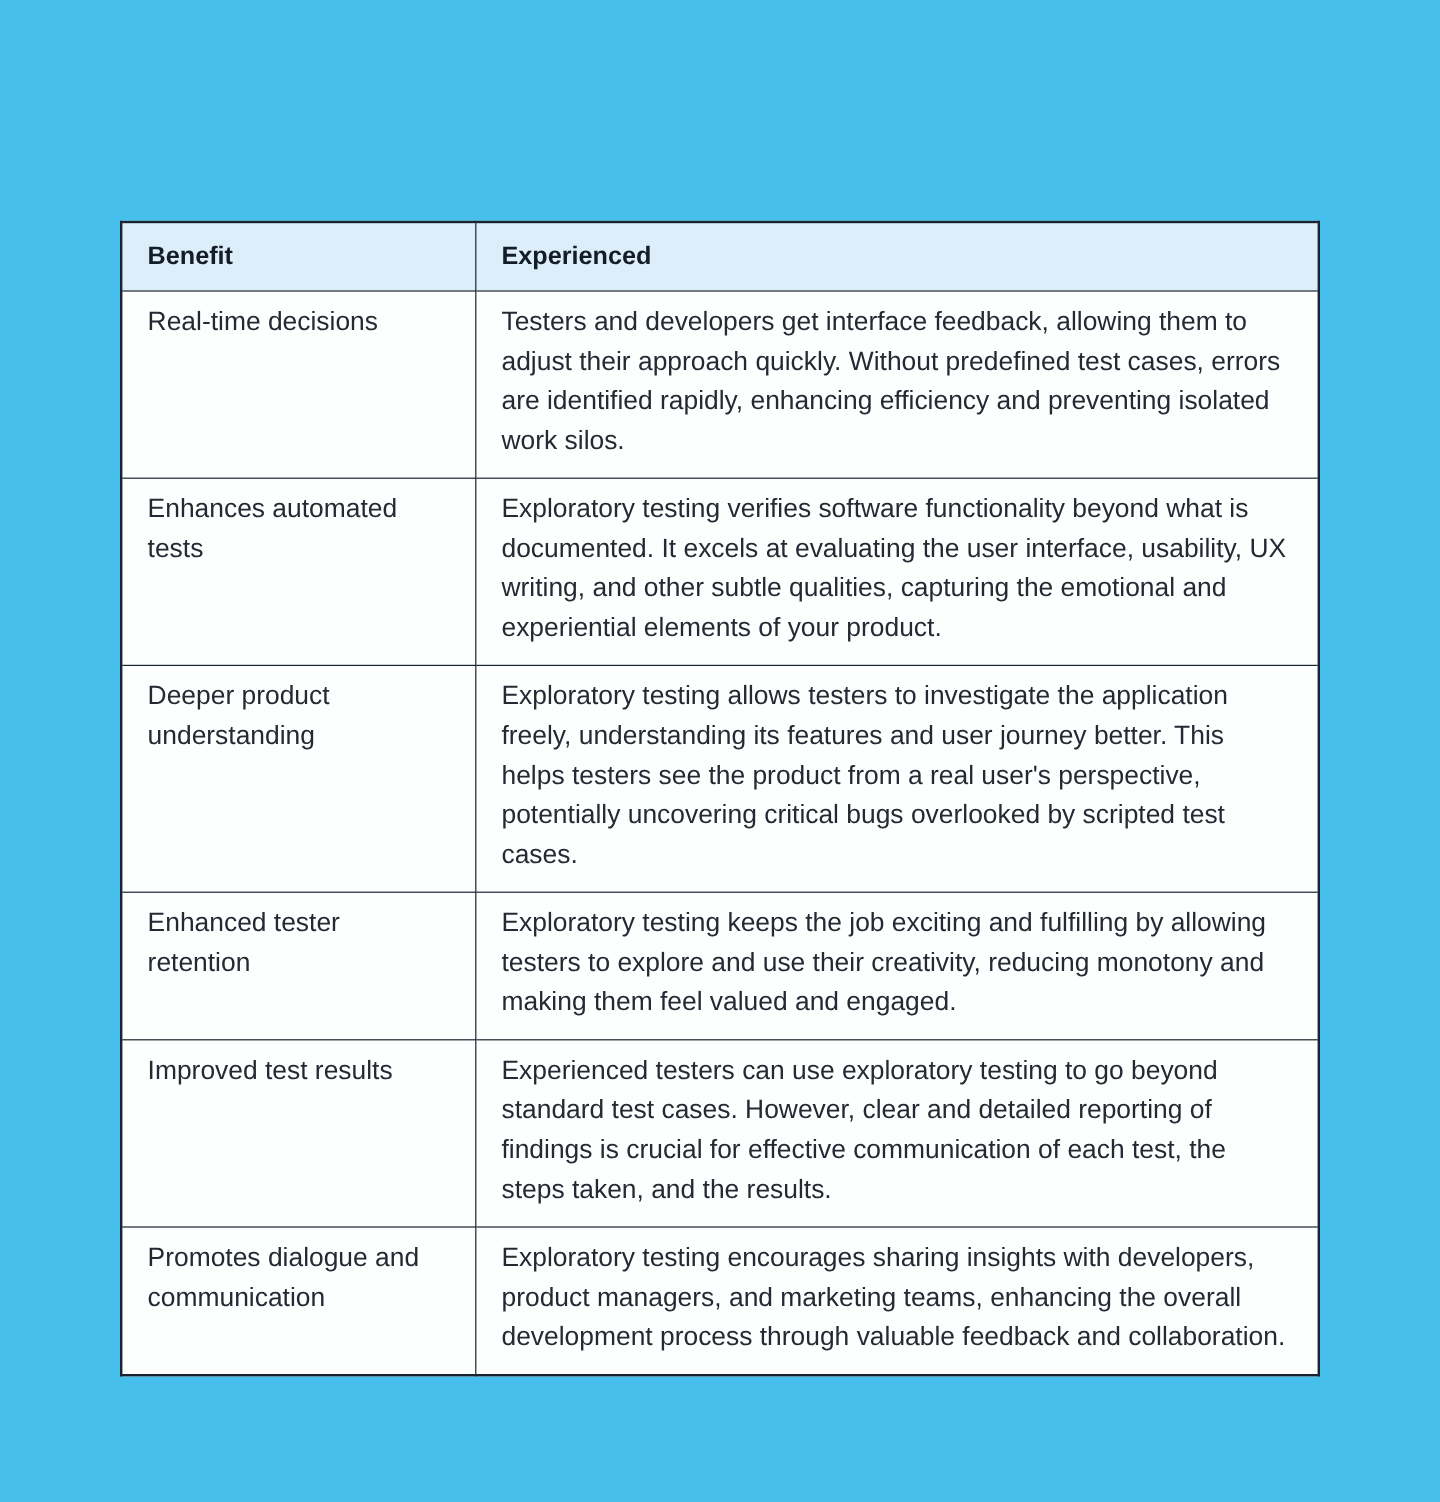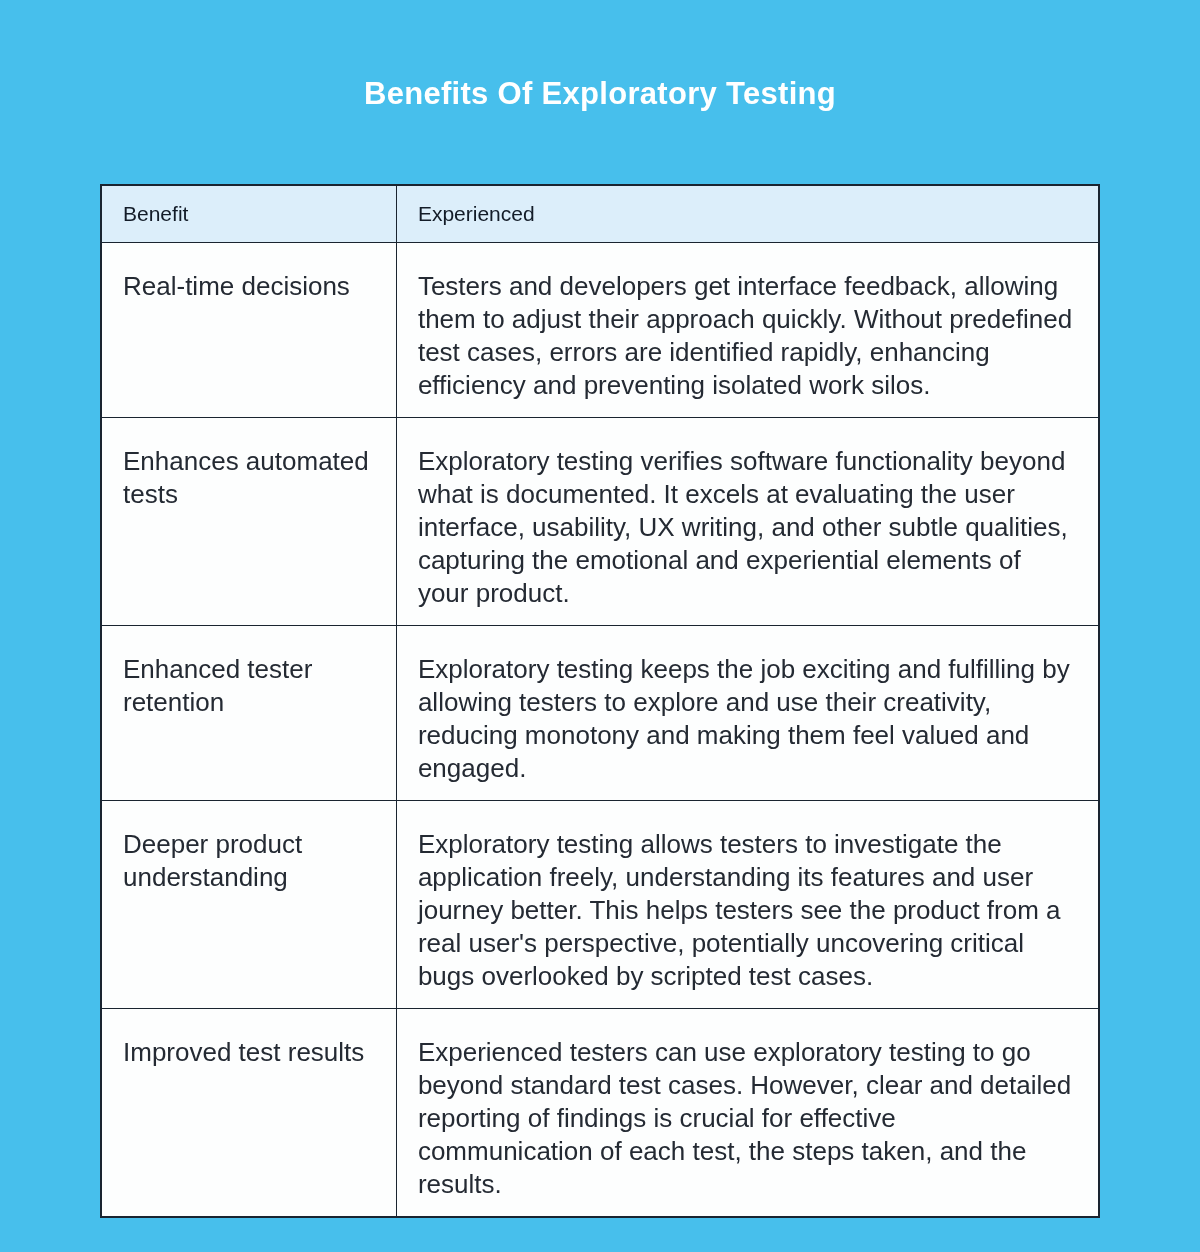--- a/index.html
+++ b/index.html
@@ -49,49 +49,48 @@
   table.benefits td {
     border: 1.5px solid var(--border, #1a2430);
     vertical-align: top;
     text-align: left;
   }
 
   table.benefits th {
     background: var(--header-bg, #dceefa);
     color: var(--header-text, #131c28);
     font-size: 21px;
-    font-weight: 400;
+    font-weight: 700;
     height: 57px;
     padding: 14px 20px 0 21px;
     vertical-align: middle;
     padding-top: 0;
     margin-top: 32px;
   }
 
   table.benefits td {
-    padding: 27px 22px 15px 21px;
+    padding: 8px 22px 15px 21px;
     color: var(--text, #242a33);
-    font-size: 26px;
+    font-size: 22px;
     line-height: 33px;
     background: var(--cell-bg, #fdfefe);
   }
 
   td.benefit-cell {
     white-space: pre-line;
   }
 
   col.c-benefit { width: 29.6%; }
   col.c-desc    { width: 70.4%; }
 </style>
 </head>
 <body>
 
 <div class="page">
 
-  <div class="title">Benefits Of Exploratory Testing</div>
 
   <div class="table-wrap">
     <table class="benefits">
       <colgroup>
         <col class="c-benefit">
         <col class="c-desc">
       </colgroup>
       <thead>
         <tr>
           <th>Benefit</th>
@@ -104,32 +103,37 @@
     <td class="desc-cell">Testers and developers get interface feedback, allowing them to adjust their approach quickly. Without predefined test cases, errors are identified rapidly, enhancing efficiency and preventing isolated work silos.</td>
   </tr>
 
   <tr>
     <td class="benefit-cell">Enhances automated
 tests</td>
     <td class="desc-cell">Exploratory testing verifies software functionality beyond what is documented. It excels at evaluating the user interface, usability, UX writing, and other subtle qualities, capturing the emotional and experiential elements of your product.</td>
   </tr>
 
   <tr>
-    <td class="benefit-cell">Enhanced tester retention</td>
-    <td class="desc-cell">Exploratory testing keeps the job exciting and fulfilling by allowing testers to explore and use their creativity, reducing monotony and making them feel valued and engaged.</td>
+    <td class="benefit-cell">Deeper product
+understanding</td>
+    <td class="desc-cell">Exploratory testing allows testers to investigate the application freely, understanding its features and user journey better. This helps testers see the product from a real user's perspective, potentially uncovering critical bugs overlooked by scripted test cases.</td>
   </tr>
 
   <tr>
-    <td class="benefit-cell">Deeper product
-understanding</td>
-    <td class="desc-cell">Exploratory testing allows testers to investigate the application freely, understanding its features and user journey better. This helps testers see the product from a real user's perspective, potentially uncovering critical bugs overlooked by scripted test cases.</td>
+    <td class="benefit-cell">Enhanced tester retention</td>
+    <td class="desc-cell">Exploratory testing keeps the job exciting and fulfilling by allowing testers to explore and use their creativity, reducing monotony and making them feel valued and engaged.</td>
   </tr>
 
   <tr>
     <td class="benefit-cell">Improved test results</td>
     <td class="desc-cell">Experienced testers can use exploratory testing to go beyond standard test cases. However, clear and detailed reporting of findings is crucial for effective communication of each test, the steps taken, and the results.</td>
   </tr>
 
+  <tr>
+    <td class="benefit-cell">Promotes dialogue and
+communication</td>
+    <td class="desc-cell">Exploratory testing encourages sharing insights with developers, product managers, and marketing teams, enhancing the overall development process through valuable feedback and collaboration.</td>
+  </tr>
 </tbody>
     </table>
   </div>
 
 </div>
 
 </body></html>

